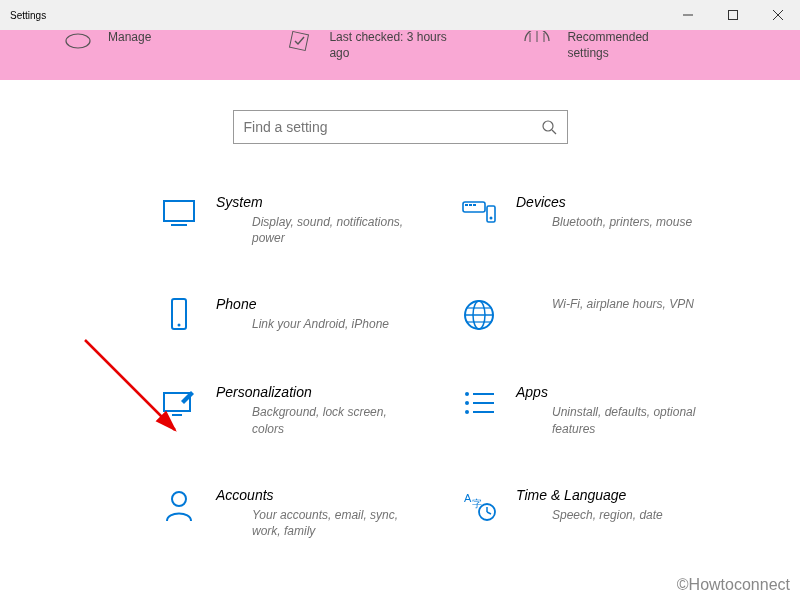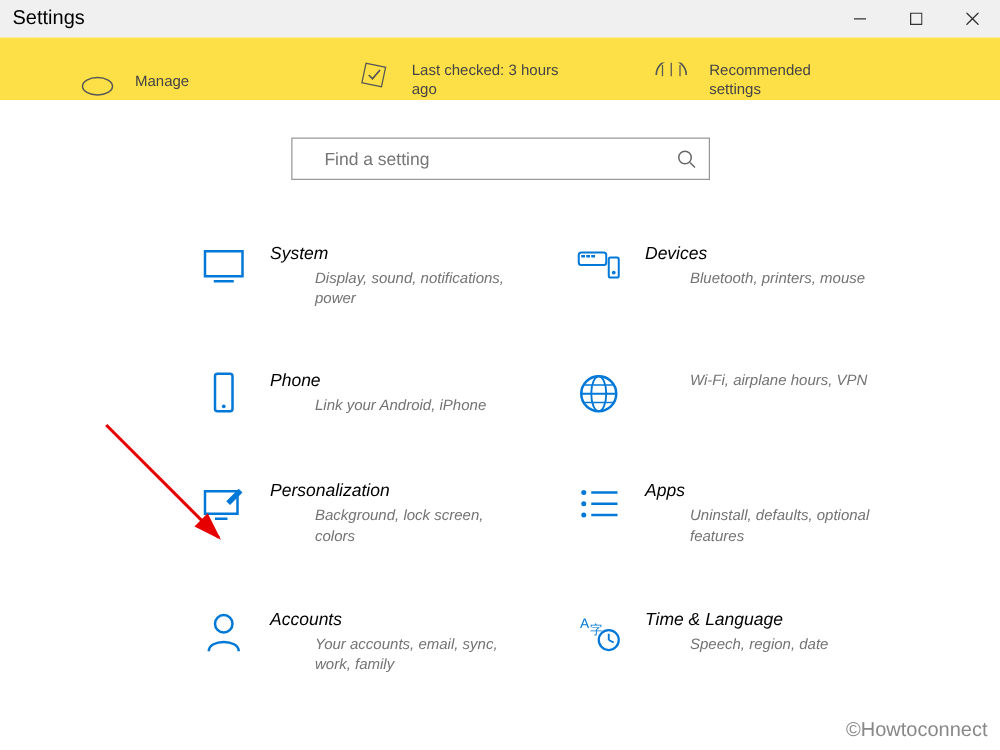--- a/index.html
+++ b/index.html
@@ -1,27 +1,27 @@
 <!DOCTYPE html>
 <html><head>
 <meta charset="utf-8">
 <style>
 * { margin:0; padding:0; box-sizing:border-box; font-family:"Segoe UI",Arial,sans-serif; }
 body { width:800px; height:600px; background:#fff; overflow:hidden; position:relative; }
 .titlebar { height:30px; background:#f0f0f0; display:flex; align-items:center; justify-content:space-between; padding:0 0 0 10px; }
-.titlebar .title { font-size:16px; color:#000; }
+.titlebar .title { font-size:10px; color:#000; }
 .titlebar .controls { display:flex; }
 .titlebar .ctrl { width:45px; height:30px; display:flex; align-items:center; justify-content:center; color:#333; font-size:11px; cursor:default; }
-.topband { background:#fde047; height:50px; display:flex; align-items:flex-end; padding:0 20px; }
+.topband { background:#f9a8d4; height:50px; display:flex; align-items:flex-start; padding:0 20px; }
 .topitem { display:flex; align-items:flex-start; gap:12px; margin-right:40px; margin-left:40px }
 .topitem .ic { width:36px; height:22px; display:flex; align-items:center; justify-content:center; }
 .topitem .tx { font-size:12px; color:#444; line-height:1.3; max-width:120px; }
 .searchwrap { display:flex; justify-content:center; padding:30px 0 20px; }
 .searchbox { width:335px; height:34px; border:1px solid #999; display:flex; align-items:center; padding:0 10px; }
-.searchbox input { border:none; outline:none; flex:1; font-size:14px; color:#1d4ed8; background:transparent;margin-left:16px; }
+.searchbox input { border:none; outline:none; flex:1; font-size:14px; color:#1d4ed8; background:transparent; }
 .searchbox .sicon { color:#666; }
 .grid { display:grid; grid-template-columns:1fr 1fr; column-gap:40px; row-gap:50px; padding:30px 80px 0 160px; }
 .cat { display:flex; gap:18px; cursor:default; }
 .cat .icn { width:38px; height:38px; display:flex; align-items:center; justify-content:center; flex-shrink:0; }
 .cat .lbl { display:flex; flex-direction:column; gap:4px;font-style:italic; }
 .cat .lbl .t { font-size:14px; color:#000; }
 .cat .lbl .d { font-size:12px; color:#737373; max-width:170px; line-height:1.35;margin-left:36px; }
 .watermark { position:absolute; bottom:6px; right:10px; font-size:16px; color:#888; }
 .arrow { position:absolute; pointer-events:none; }
 svg { display:block; }

